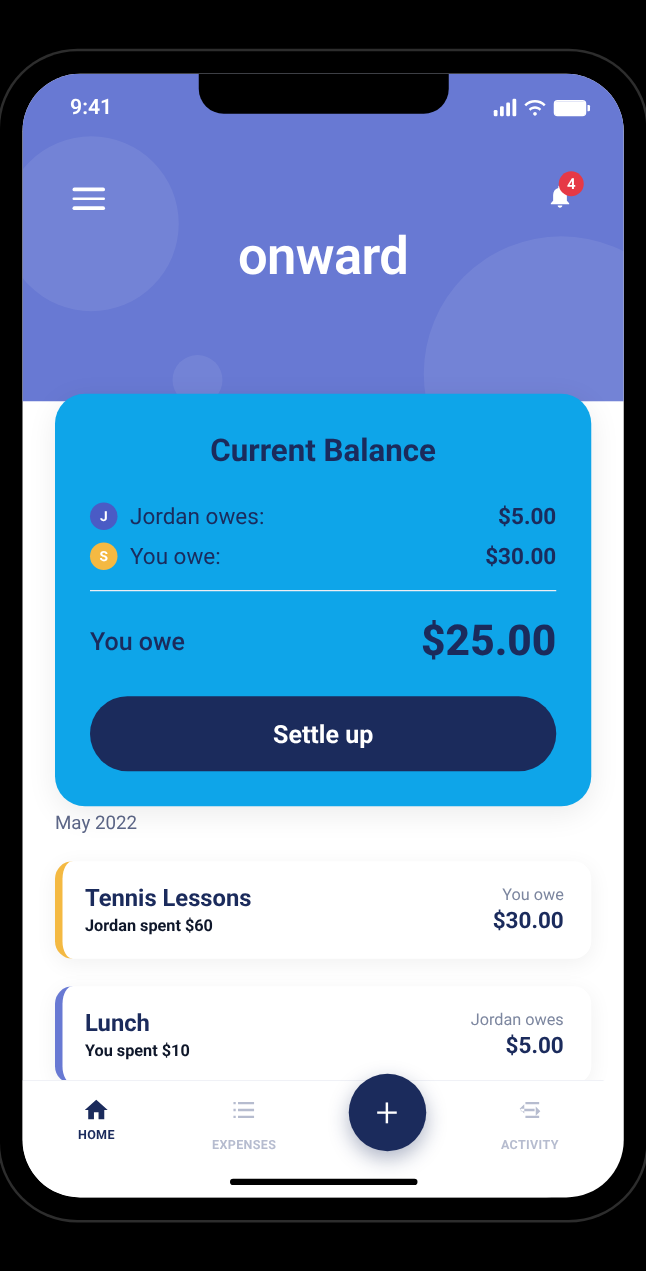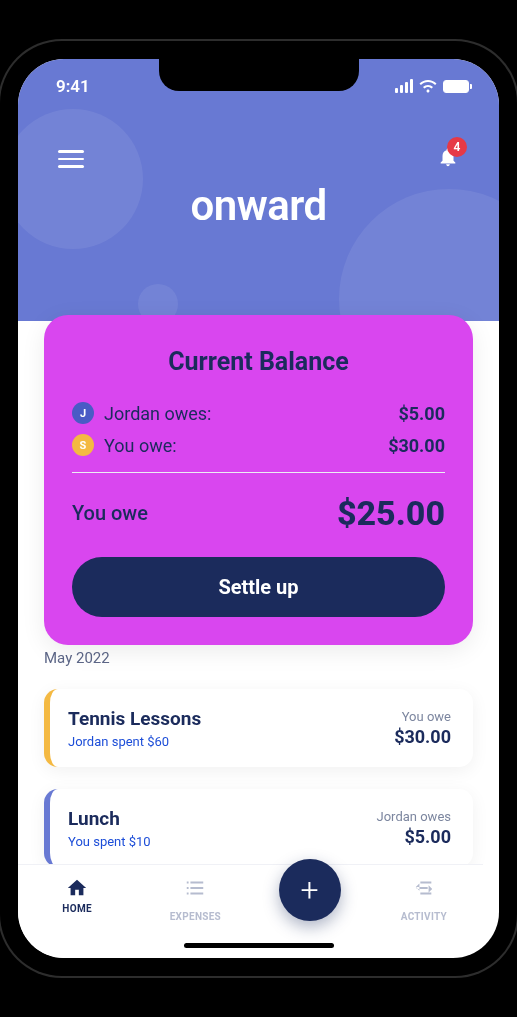--- a/index.html
+++ b/index.html
@@ -78,21 +78,21 @@
 }
 
 .logo {
   text-align:center; color:#fff; font-size:42px; font-weight:600;
   letter-spacing:-0.5px; margin-top:8px; position:relative; z-index:5;
 }
 
 .content { position:relative; margin-top:-6px; padding:0 26px 110px; }
 
 .card {
-  background:#d946ef; border-radius:24px;
+  background:#0ea5e9; border-radius:24px;
   box-shadow:0 6px 24px rgba(0,0,0,.08);
   padding:32px 28px 28px;
   position:relative;
   margin-top:-4px;
 }
 .card h2 {
   text-align:center; color:#1b2b5c; font-size:25px; font-weight:700; margin-bottom:26px;
 }
 .balance-row {
   display:flex; justify-content:space-between; align-items:center;
@@ -126,21 +126,21 @@
   background:#fff; border-radius:14px;
   box-shadow:0 4px 18px rgba(0,0,0,.06);
   margin-top:22px; padding:18px 22px 18px 18px;
   display:flex; justify-content:space-between; align-items:center;
   border-left:6px solid transparent;
   cursor:pointer;
 }
 .expense-card.yellow { border-left-color:#f4b942; }
 .expense-card.blue { border-left-color:#6879d3; }
 .expense-left .title { font-size:19px; font-weight:700; color:#1b2b5c; }
-.expense-left .sub { font-size:13px; color:#1d4ed8; margin-top:4px; }
+.expense-left .sub { font-size:13px; color:#0f172a; margin-top:4px;font-weight:bold; }
 .expense-right { text-align:right; }
 .expense-right .sub { font-size:13px; color:#7c869f; }
 .expense-right .amount { font-size:18px; font-weight:700; color:#1b2b5c; margin-top:2px; }
 
 .nav {
   position:absolute; bottom:0; left:0; right:16px;
   height:94px; background:#fff;
   border-top:1px solid #f0f1f6;
   display:flex; justify-content:space-around; align-items:flex-start; padding-top:12px;
   border-radius:0 0 46px 46px;

